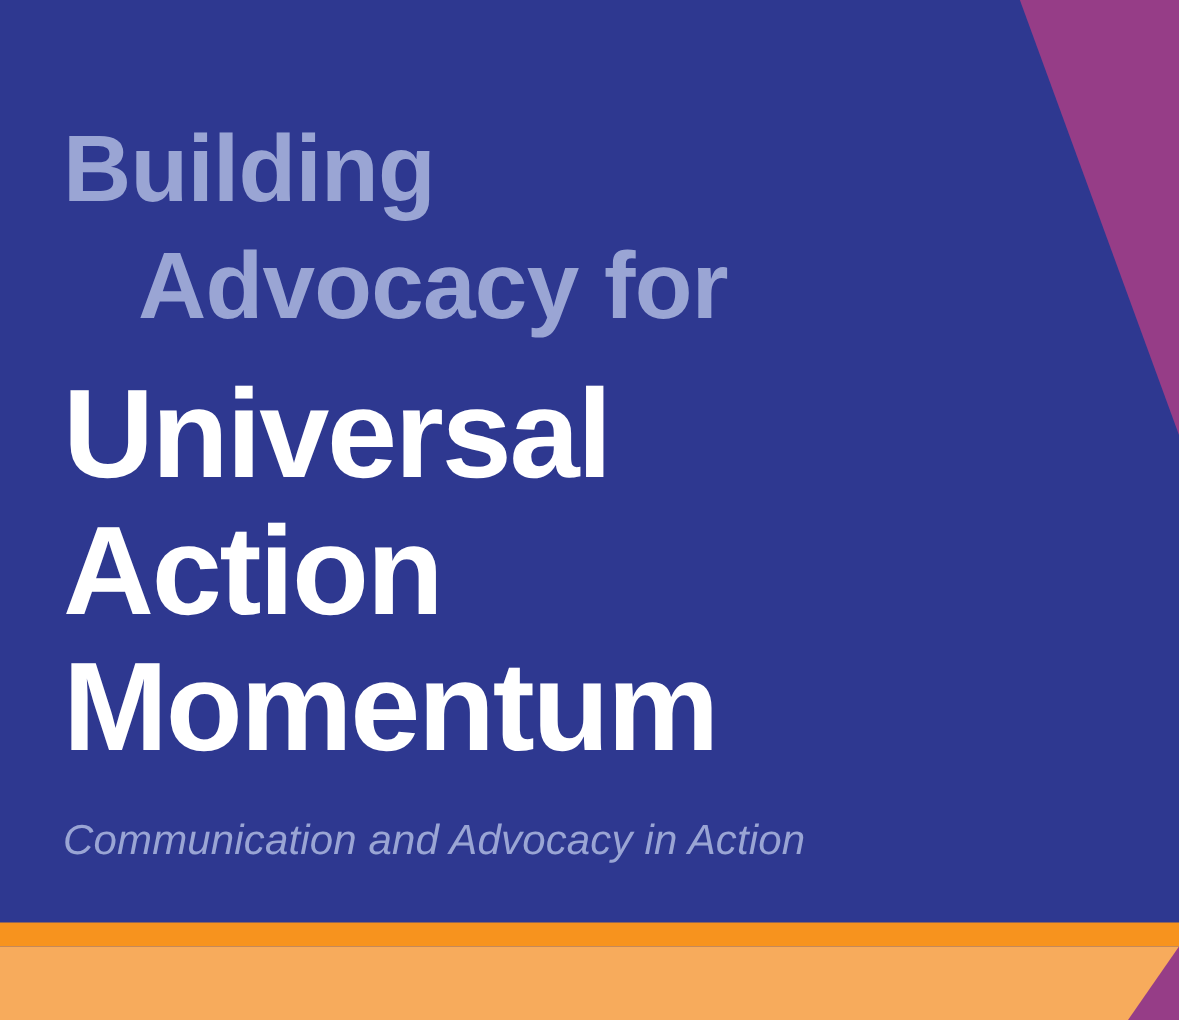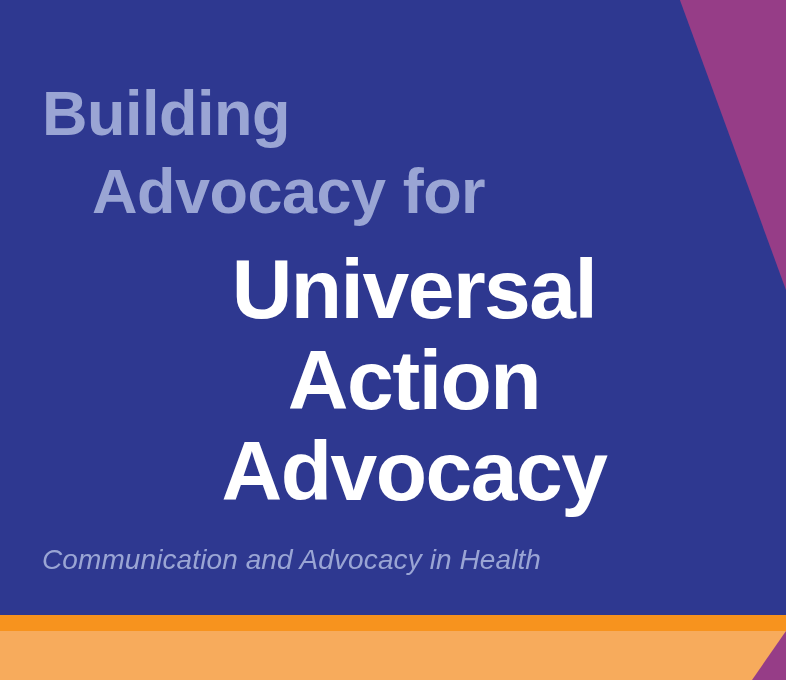--- a/index.html
+++ b/index.html
@@ -77,21 +77,20 @@
     line-height: 78px;
     letter-spacing: -0.5px;
     white-space: nowrap;
   }
   .kicker-line.indent {
     padding-left: 50px;
   }
 
   .headline {
     margin-top: 14px;
-    text-align: center;
   }
   .headline-line {
     color: #ffffff;
     font-size: 84px;
     font-weight: 700;
     line-height: 91px;
     letter-spacing: -1.5px;
     white-space: nowrap;
   }
 
@@ -116,24 +115,24 @@
   <div id="text-block">
 
     <div class="kicker">
       <div class="kicker-line">Building</div>
       <div class="kicker-line indent">Advocacy for</div>
     </div>
 
     <div class="headline">
       <div class="headline-line">Universal</div>
       <div class="headline-line">Action</div>
-      <div class="headline-line">Advocacy</div>
+      <div class="headline-line">Momentum</div>
     </div>
 
-    <div class="tagline">Communication and Advocacy in Health</div>
+    <div class="tagline">Communication and Advocacy in Action</div>
 
   </div>
 
   <div id="band-orange-dark"></div>
 
   <div id="band-orange-light">
     <div id="purple-corner"></div>
   </div>
 
 </div>

